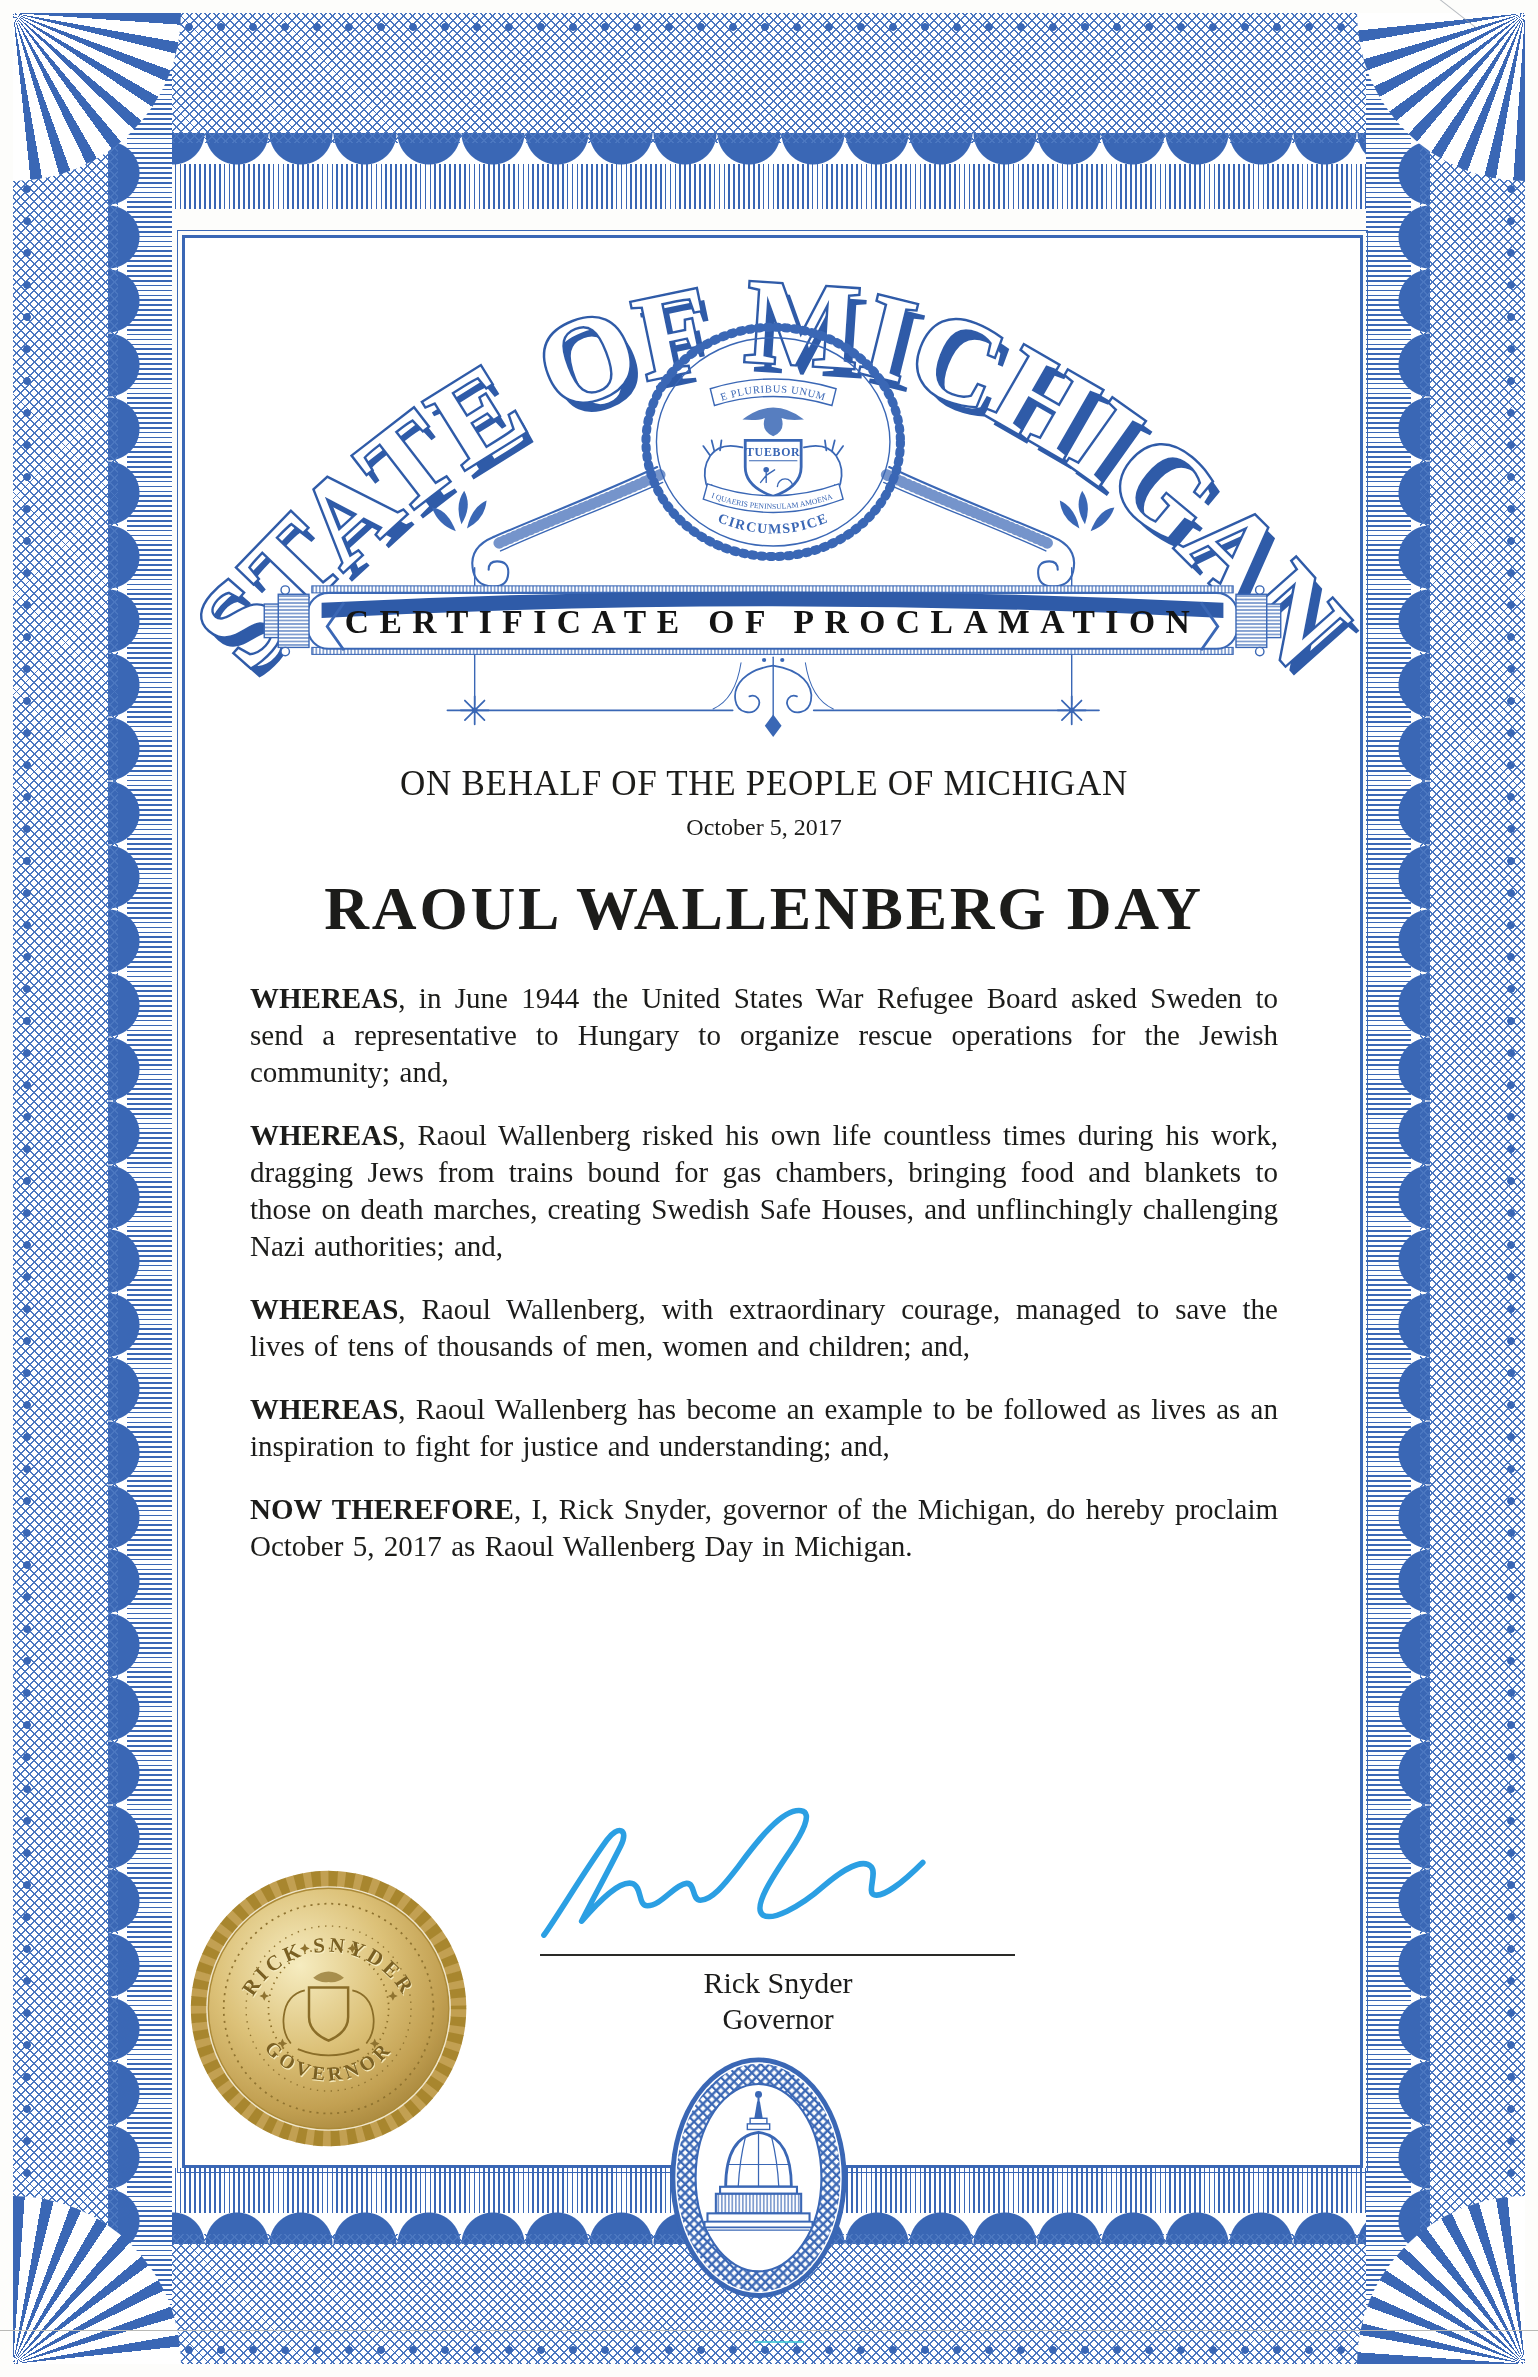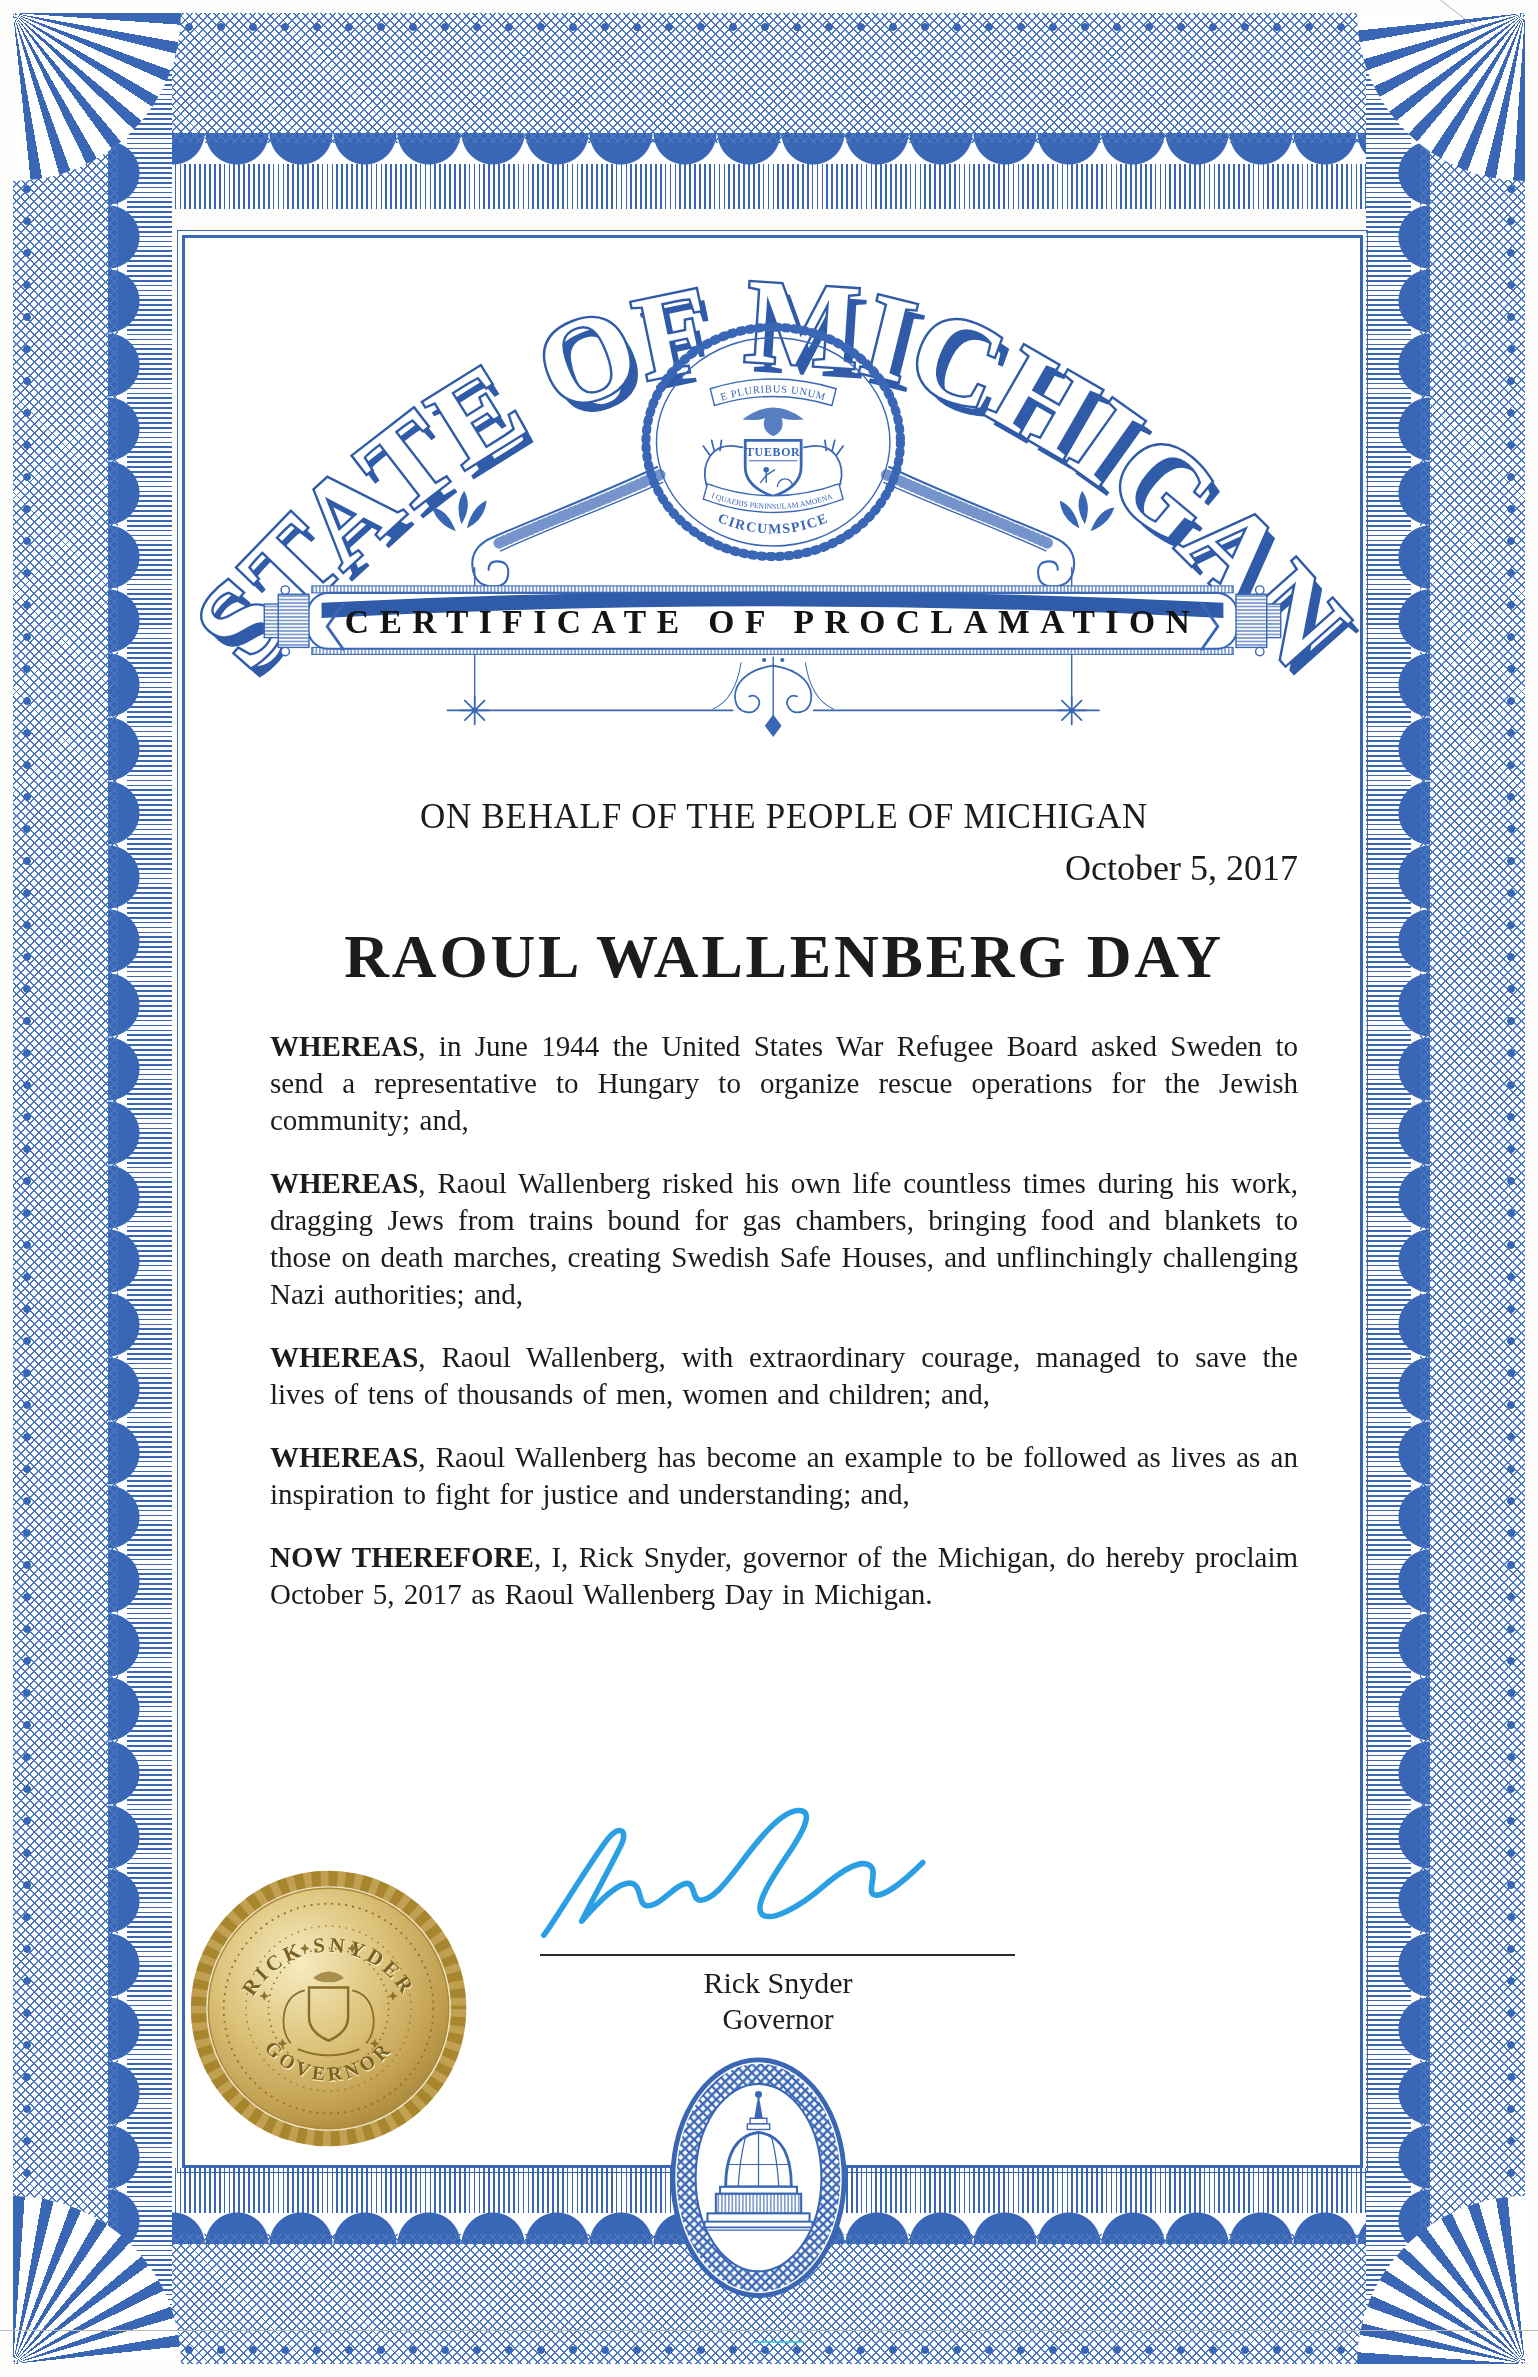--- a/index.html
+++ b/index.html
@@ -55,24 +55,24 @@
   .corner-br{right:12.6px;bottom:12.6px;background:repeating-conic-gradient(at 100% 100%, #3a67b5 0 4deg,#fff 4deg 10deg);border-radius:100% 0 0 0;}
 
   
   .frame{position:absolute;left:182px;top:235px;width:1175px;height:1927px;background:#fff;
          border:3.5px solid #3a67b5;outline:1.4px solid #3a67b5;outline-offset:4.2px;}
 
   
   svg.art{position:absolute;left:0;top:0;width:1538px;height:2377px;}
 
   
-  .textblock{position:absolute;left:270px;top:764px;width:1028px;color:#1c1c1a;margin-top:33px;}
+  .textblock{position:absolute;left:250px;top:764px;width:1028px;color:#1c1c1a;}
   .intro1{font-size:35px;letter-spacing:0.7px;text-align:center;margin:0;font-weight:500;}
   .intro2{font-size:29px;text-align:center;margin:7px 0 0;}
-  .intro3{font-size:36px;text-align:right;margin:9.8px 0 0;}
+  .intro3{font-size:24px;text-align:center;margin:9.8px 0 0;}
   .doc-title{font-size:62px;font-weight:bold;letter-spacing:2.8px;text-align:center;margin:32px 0 0;white-space:nowrap;}
   .paras{margin-top:36px;}
   .paras p{font-size:29px;line-height:37px;text-align:justify;margin:0 0 26px;word-spacing:2.1px;}
   .lead{font-weight:bold;text-decoration-thickness:2.1px;text-underline-offset:4.2px;}
   .sig-line{position:absolute;left:540px;top:1954px;width:475px;height:2.1px;background:#2a2a28;}
   .sig-name{position:absolute;left:561px;top:1966px;width:434px;text-align:center;font-size:30px;color:#1c1c1a;}
   .sig-title{position:absolute;left:561px;top:2003px;width:434px;text-align:center;font-size:29px;color:#1c1c1a;}
 
   
   .scan-bottom{position:absolute;left:0;top:2330px;width:1538px;height:1.4px;background:#b9b9b6;}

